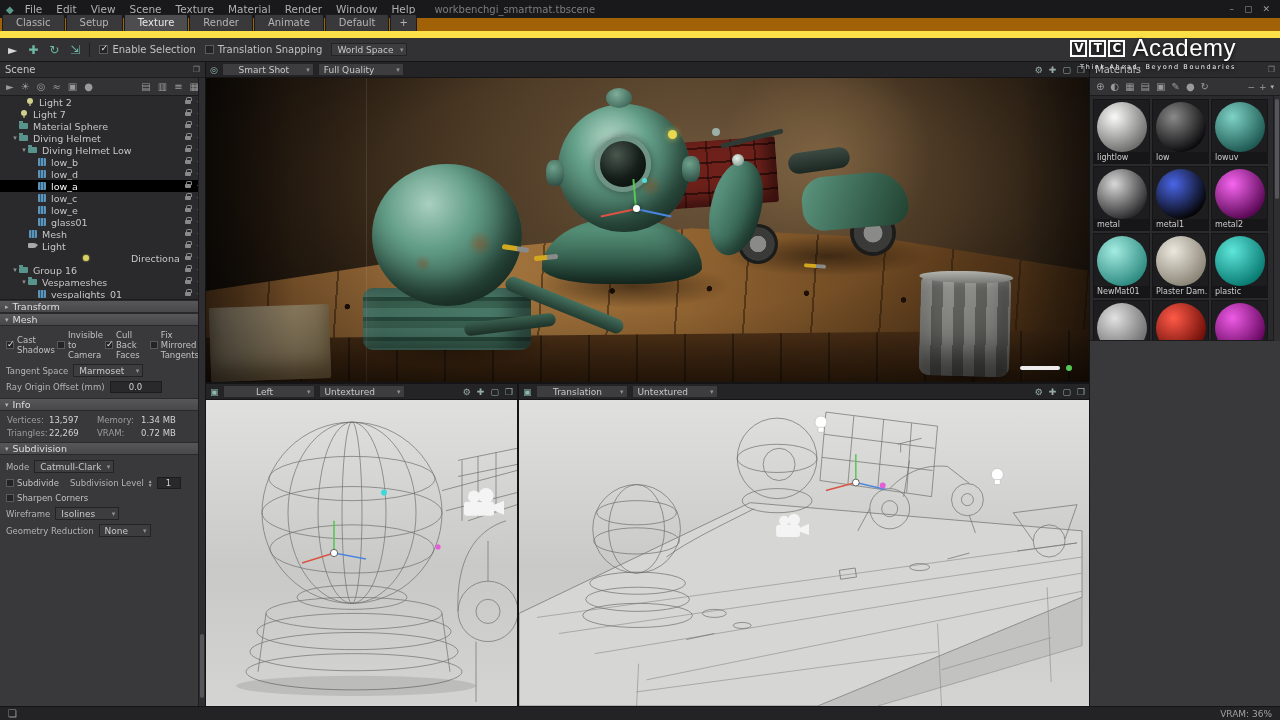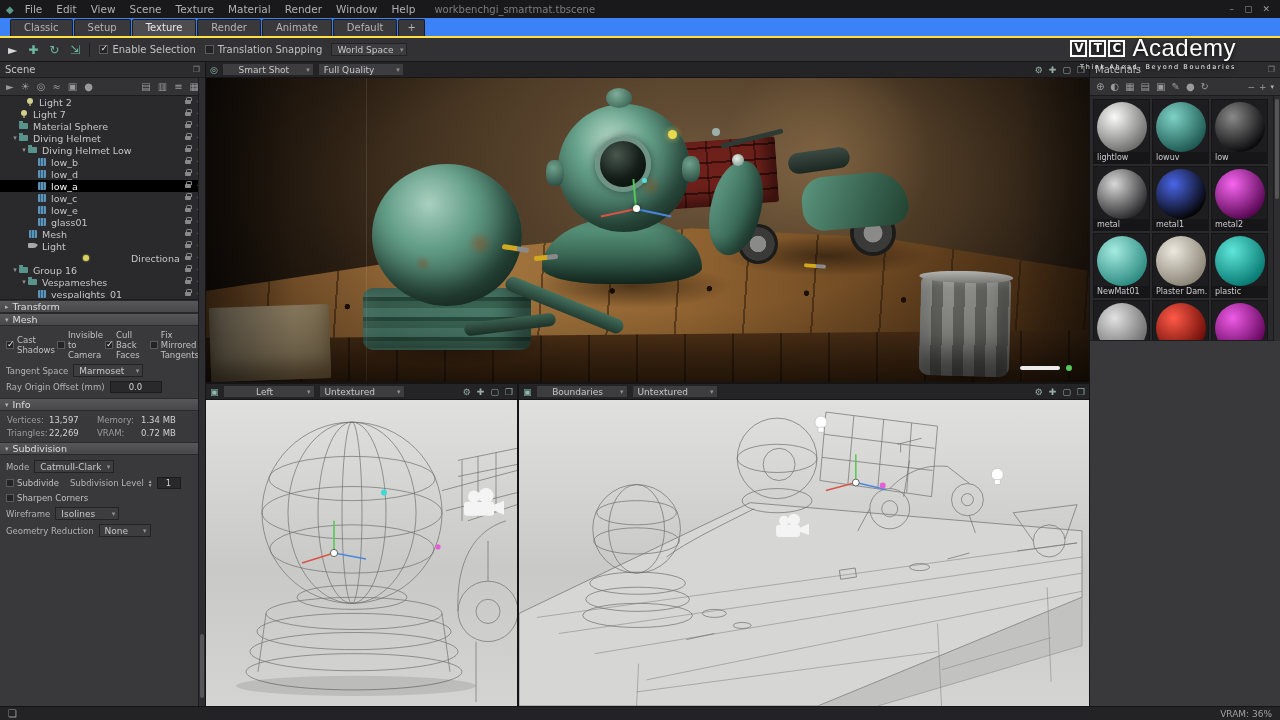--- a/index.html
+++ b/index.html
@@ -11,21 +11,21 @@
   
   .titlebar{height:18px;background:#19191b;display:flex;align-items:center;padding:0 6px;}
   .app-icon{color:#5a9a8c;font-size:10px;margin-right:4px;}
   .menu-item{padding:0 7px;font-size:10.5px;color:#b0b0b0;line-height:18px;}
   .menus{display:flex;}
   .scene-file{margin-left:12px;color:#7d7d7d;font-size:10px;}
   .win-controls{margin-left:auto;display:flex;gap:10px;padding-right:4px;}
   .win-btn{font-size:9px;color:#9a9a9a;}
 
   
-  .tabbar{height:20px;background:#3b82f6;display:flex;align-items:flex-end;padding-left:10px;border-bottom:2px solid #fde047;}
+  .tabbar{height:20px;background:#a16207;display:flex;align-items:flex-end;padding-left:2px;border-bottom:7px solid #fde047;}
   .tab{height:17px;line-height:16px;padding:0 13px;background:#39393b;color:#b4b4b4;font-size:10px;
        border:1px solid #1c1c1e;border-bottom:none;margin-right:1px;border-radius:2px 2px 0 0;}
   .tab.active{background:#4d4d50;color:#e8e8e8;}
   .tab.plus{padding:0 8px;}
 
   
   .toolbar{height:24px;background:#323234;display:flex;align-items:center;padding:0 8px;gap:9px;border-bottom:1px solid #151517;}
   .tools{display:flex;gap:11px;align-items:center;}
   .tool-icon{color:#6fb8a4;font-size:12px;}
   .tools .tool-icon:first-child{color:#d8d8d8;}
@@ -642,21 +642,21 @@
               <circle cx="178" cy="92" r="3" fill="#3fd8d8"></circle>
               <circle cx="232" cy="146" r="2.6" fill="#e45fd5"></circle>
             </svg>
           </div>
         </section>
 
         <section class="vp-persp">
           <div class="vp-header">
             <span class="vp-type-icon">▣</span>
             <div class="dd dd-w92">
-              <span>Boundaries</span>
+              <span>Translation</span>
             </div>
             <div class="dd dd-w86">
               <span>Untextured</span>
             </div>
             <div class="vp-icons">
                 <span class="vp-icon">⚙</span>
                 <span class="vp-icon">✚</span>
                 <span class="vp-icon">▢</span>
                 <span class="vp-icon">❐</span>
               </div>
@@ -749,26 +749,26 @@
           <span>+</span>
           <span class="sec-arrow">▾</span>
         </span>
       </div>
       <div class="mat-grid">
           <div class="mat-tile">
             <div class="mat-sphere" style="background: radial-gradient(circle at 35% 30%, rgb(250, 250, 248) 0%, rgb(111, 111, 109) 75%);"></div>
             <div class="mat-label">lightlow</div>
           </div>
           <div class="mat-tile">
+            <div class="mat-sphere" style="background: radial-gradient(circle at 35% 30%, rgb(138, 138, 138) 0%, rgb(12, 12, 14) 75%);"></div>
+            <div class="mat-label">low</div>
+          </div>
+          <div class="mat-tile">
             <div class="mat-sphere" style="background: radial-gradient(circle at 35% 30%, rgb(127, 210, 198) 0%, rgb(31, 91, 84) 75%);"></div>
             <div class="mat-label">lowuv</div>
-          </div>
-          <div class="mat-tile">
-            <div class="mat-sphere" style="background: radial-gradient(circle at 35% 30%, rgb(138, 138, 138) 0%, rgb(12, 12, 14) 75%);"></div>
-            <div class="mat-label">low</div>
           </div>
           <div class="mat-tile">
             <div class="mat-sphere" style="background: radial-gradient(circle at 35% 30%, rgb(216, 216, 216) 0%, rgb(46, 46, 48) 75%);"></div>
             <div class="mat-label">metal</div>
           </div>
           <div class="mat-tile">
             <div class="mat-sphere" style="background: radial-gradient(circle at 35% 30%, rgb(74, 102, 232) 0%, rgb(6, 6, 8) 75%);"></div>
             <div class="mat-label">metal1</div>
           </div>
           <div class="mat-tile">

